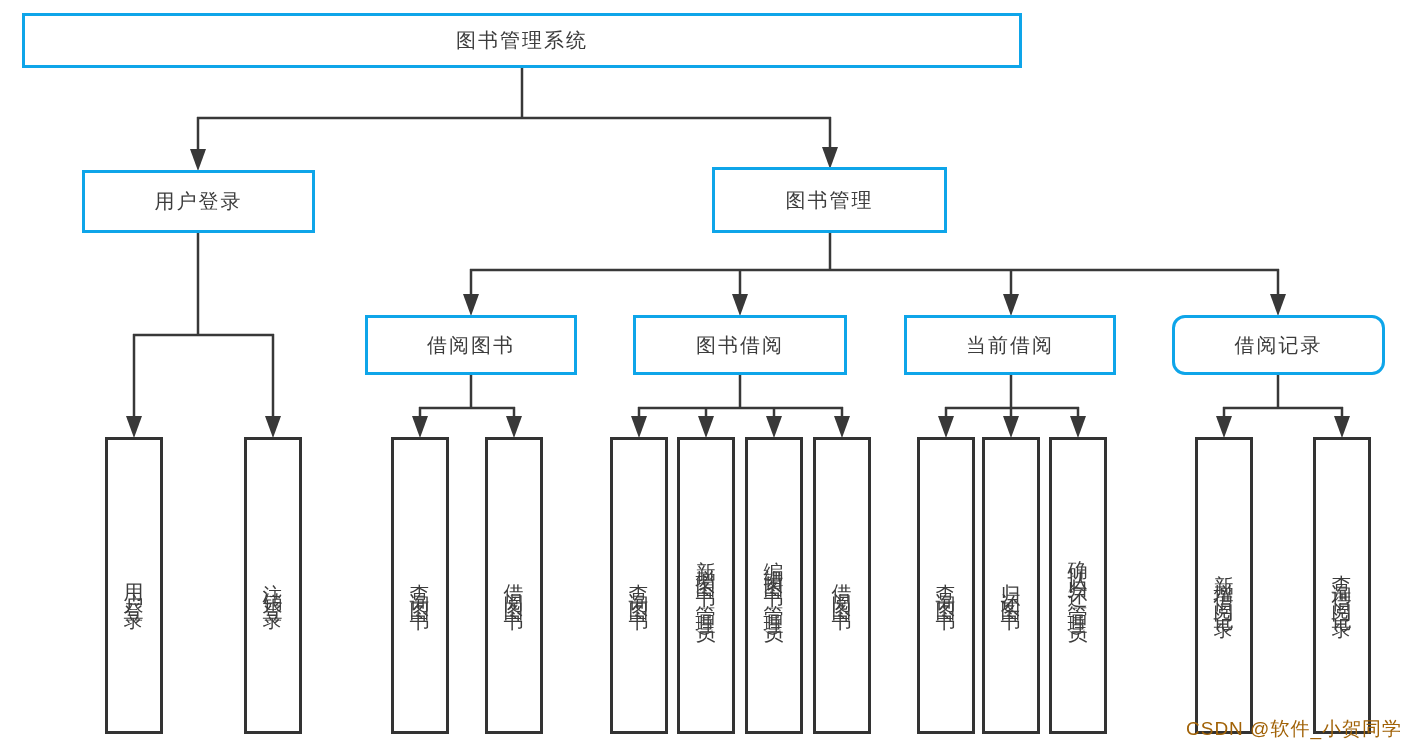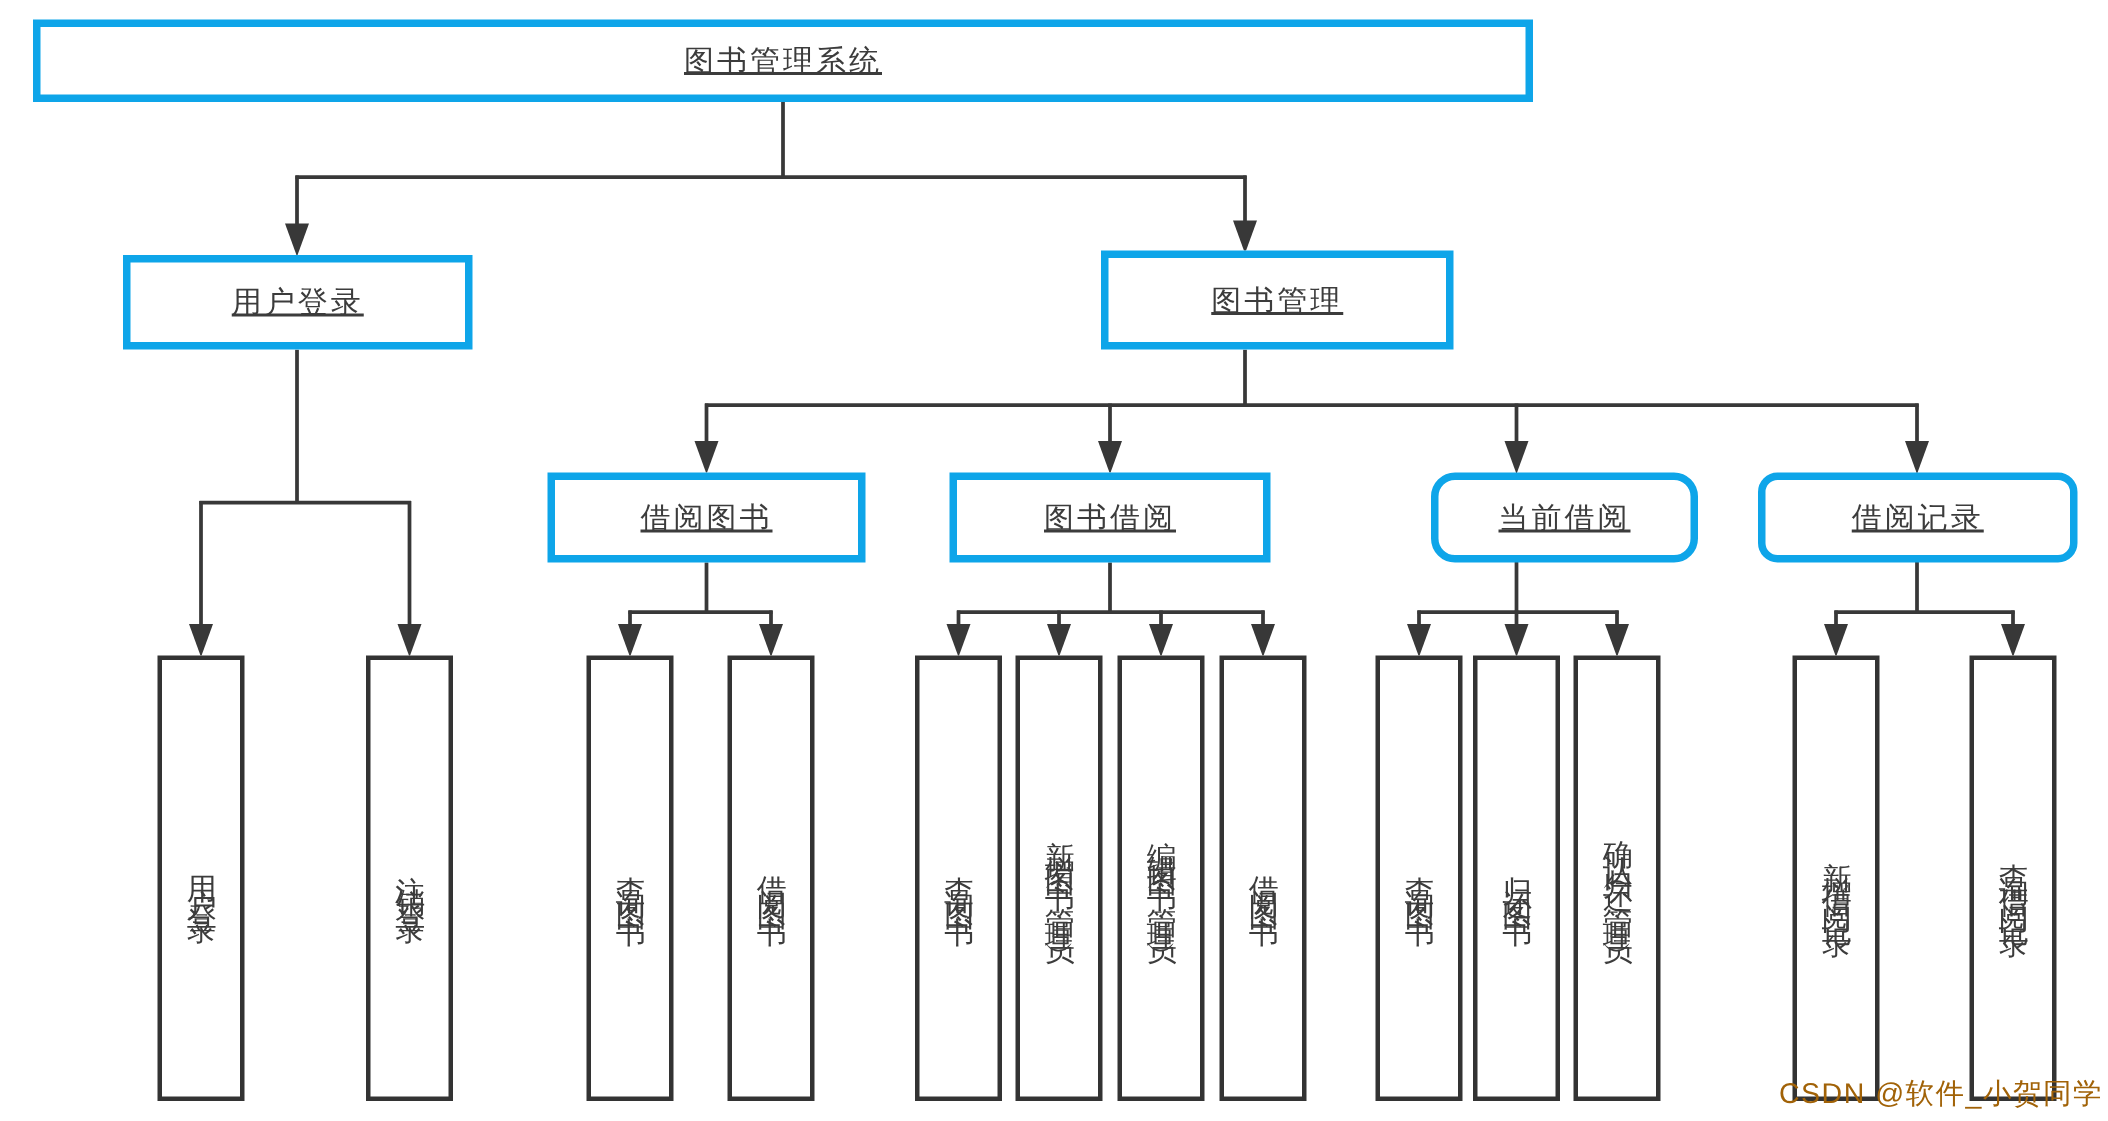--- a/index.html
+++ b/index.html
@@ -13,29 +13,28 @@
   }
   #connectors {
     position: absolute;
     left: 0; top: 0;
     width: 1405px; height: 747px;
   }
   .node {
     position: absolute;
     box-sizing: border-box;
     background: #ffffff;
-    border: 5px solid #0ea5e9;
+    border: 3px solid #0ea5e9;
     display: flex;
     align-items: center;
     justify-content: center;
     font-size: 20px;
     color: #3c3c3c;
     letter-spacing: 2px;
     white-space: nowrap;
-    text-decoration: underline;
   }
   .vnode {
     position: absolute;
     box-sizing: border-box;
     background: #ffffff;
     border: 3px solid #333333;
     display: flex;
     align-items: center;
     justify-content: center;
     top: 437px;
@@ -135,25 +134,25 @@
       <polygon points="1070,416 1086,416 1078,438"></polygon>
 
       <polygon points="1216,416 1232,416 1224,438"></polygon>
       <polygon points="1334,416 1350,416 1342,438"></polygon>
     </g>
   </svg>
 
   <div class="node" style="left:22px; top:13px; width:1000px; height:55px;">图书管理系统</div>
 
   <div class="node" style="left:82px; top:170px; width:233px; height:63px;">用户登录</div>
-  <div class="node" style="left:712px; top:167px; width:235px; height:66px;margin-left:22px;">图书管理</div>
+  <div class="node" style="left:712px; top:167px; width:235px; height:66px;">图书管理</div>
 
   <div class="node" style="left:365px; top:315px; width:212px; height:60px;">借阅图书</div>
   <div class="node" style="left:633px; top:315px; width:214px; height:60px;">图书借阅</div>
-  <div class="node" style="left:954px; top:315px; width:178px; height:60px;border-radius:16px;">当前借阅</div>
+  <div class="node" style="left:904px; top:315px; width:212px; height:60px;">当前借阅</div>
   <div class="node" style="left:1172px; top:315px; width:213px; height:60px;border-radius:13px;">借阅记录</div>
 
   <div class="vnode" style="left:105px;">
     <span>用户登录</span>
   </div>
   <div class="vnode" style="left:244px;">
     <span>注销登录</span>
   </div>
 
   <div class="vnode" style="left:391px;">

